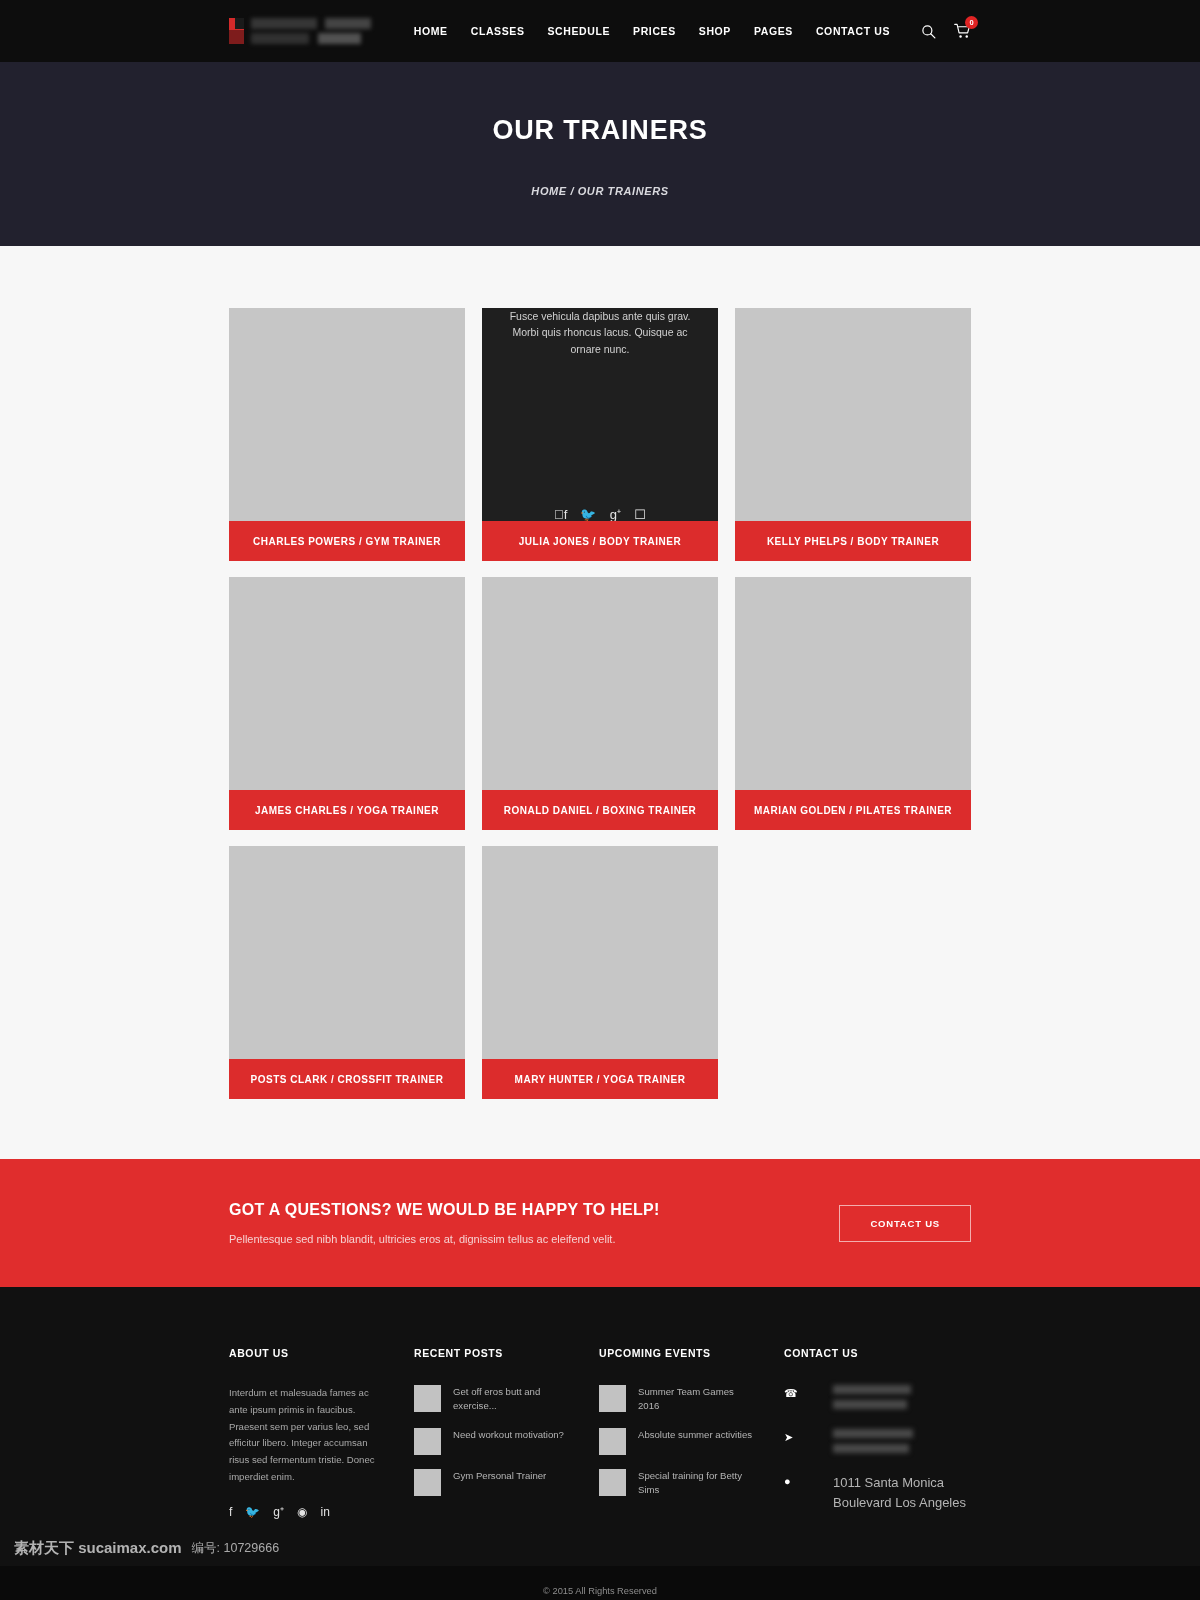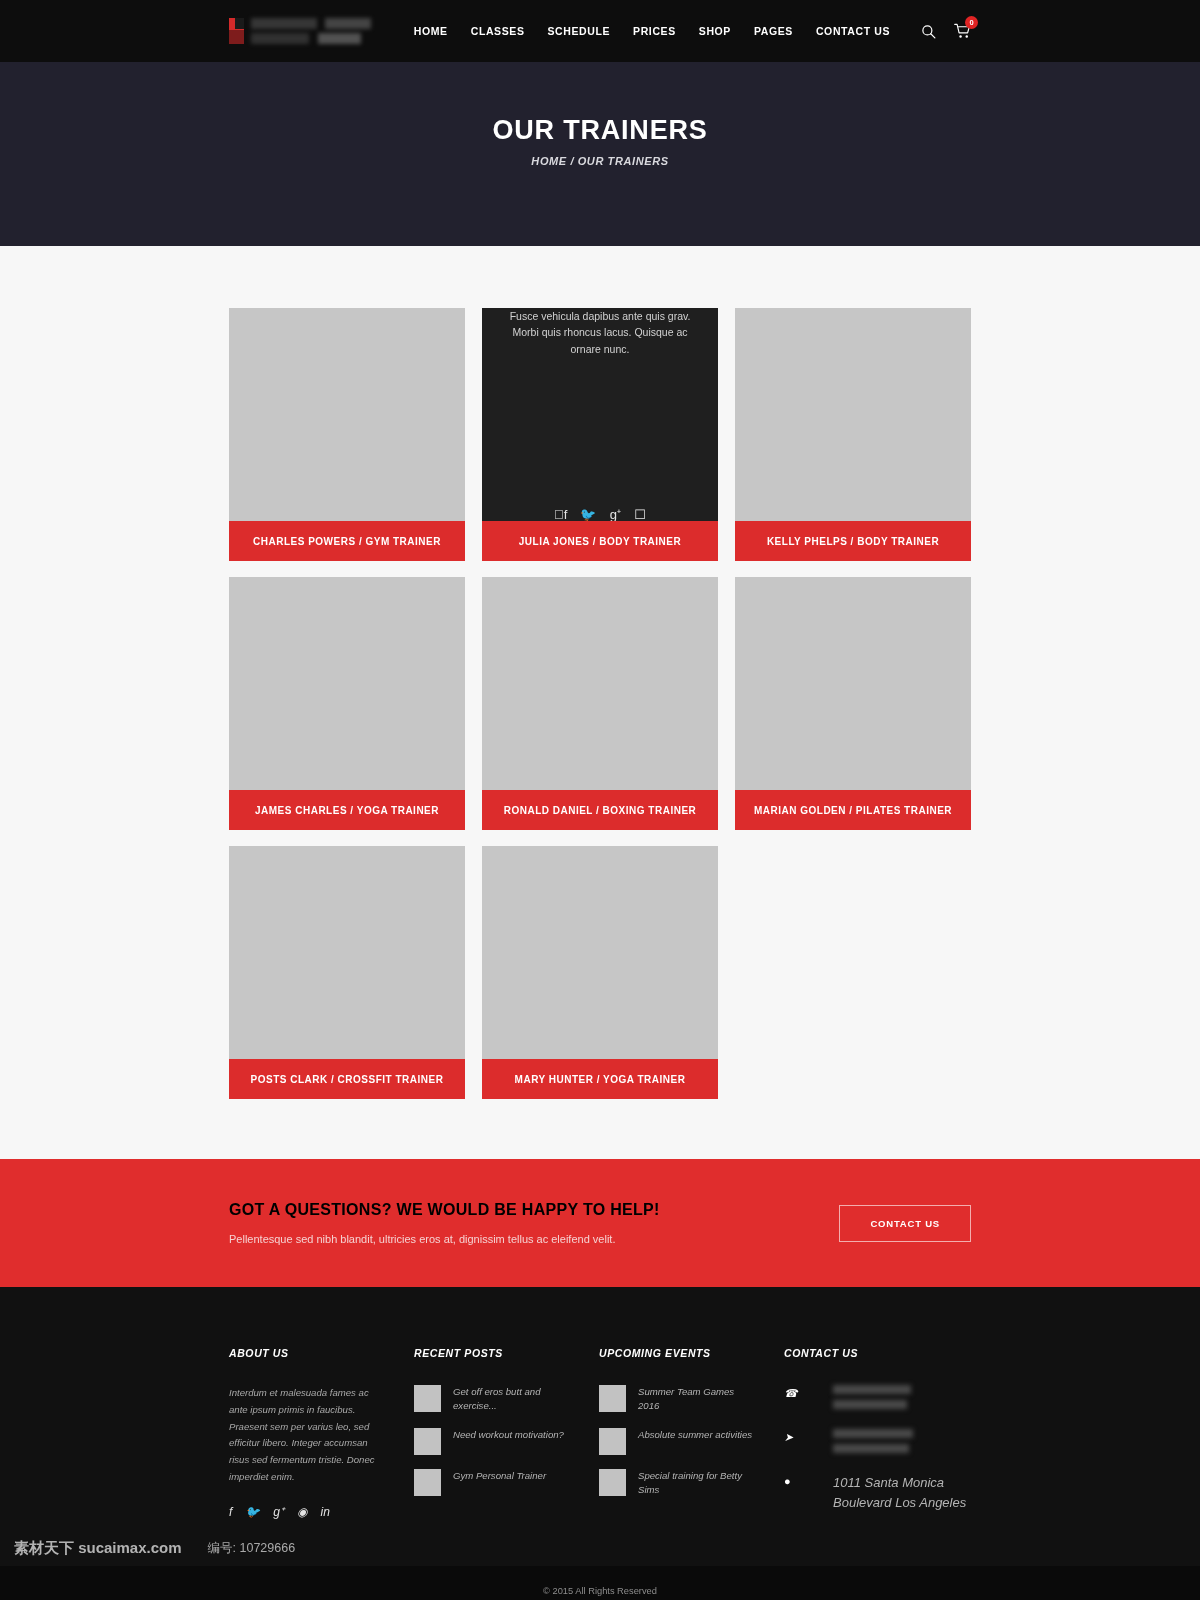--- a/index.html
+++ b/index.html
@@ -68,20 +68,21 @@
   }
 
   
   .banner {
     height: 184px;
     background: #22212e;
     display: flex;
     flex-direction: column;
     align-items: center;
     padding-top: 53px;
+    gap: 30px;
   }
   .banner h1 {
     color: #ffffff;
     font-size: 27px;
     font-weight: bold;
     letter-spacing: .8px;
   }
   .breadcrumb {
     margin-top: 9px;
     color: #d9d9de;
@@ -148,21 +149,21 @@
 
   
   .cta {
     background: #e02d2d;
     height: 128px;
     display: flex;
     align-items: center;
     padding: 0 229px;
   }
   .cta-text h2 {
-    color: #000000;
+    color: #ffffff;
     font-size: 16px;
     font-weight: bold;
     letter-spacing: .3px;
   }
   .cta-text p {
     margin-top: 14px;
     color: #f6d2d2;
     font-size: 11px;
   }
   .cta-btn {
@@ -181,21 +182,20 @@
   
   .footer {
     background: #111111;
     padding: 60px 229px 0 229px;
     height: 279px;
   }
   .footer-cols {
     display: grid;
     grid-template-columns: 185px 185px 185px 1fr;
     gap: 16px 0;
-    font-style: italic;
   }
   .fcol h3 {
     color: #ffffff;
     font-size: 10.5px;
     font-weight: bold;
     letter-spacing: .6px;
     margin-bottom: 26px;
   }
   .about-text {
     color: #a9a9a9;
@@ -246,21 +246,21 @@
   .footer-wrap { position: relative; }
 
   
   .watermark {
     position: absolute;
     left: 0; bottom: 0;
     width: 1200px;
     height: 36px;
     display: flex;
     align-items: center;
-    gap: 26px;
+    gap: 10px;
     padding-left: 14px;
     pointer-events: none;
   }
   .watermark .wm-main { color: #cfcfcf; font-size: 15px; font-weight: bold; opacity: .85; }
   .watermark .wm-sub { color: #cfcfcf; font-size: 12.5px; opacity: .8; }
 </style>
 </head>
 <body>
 
 <div class="header">

